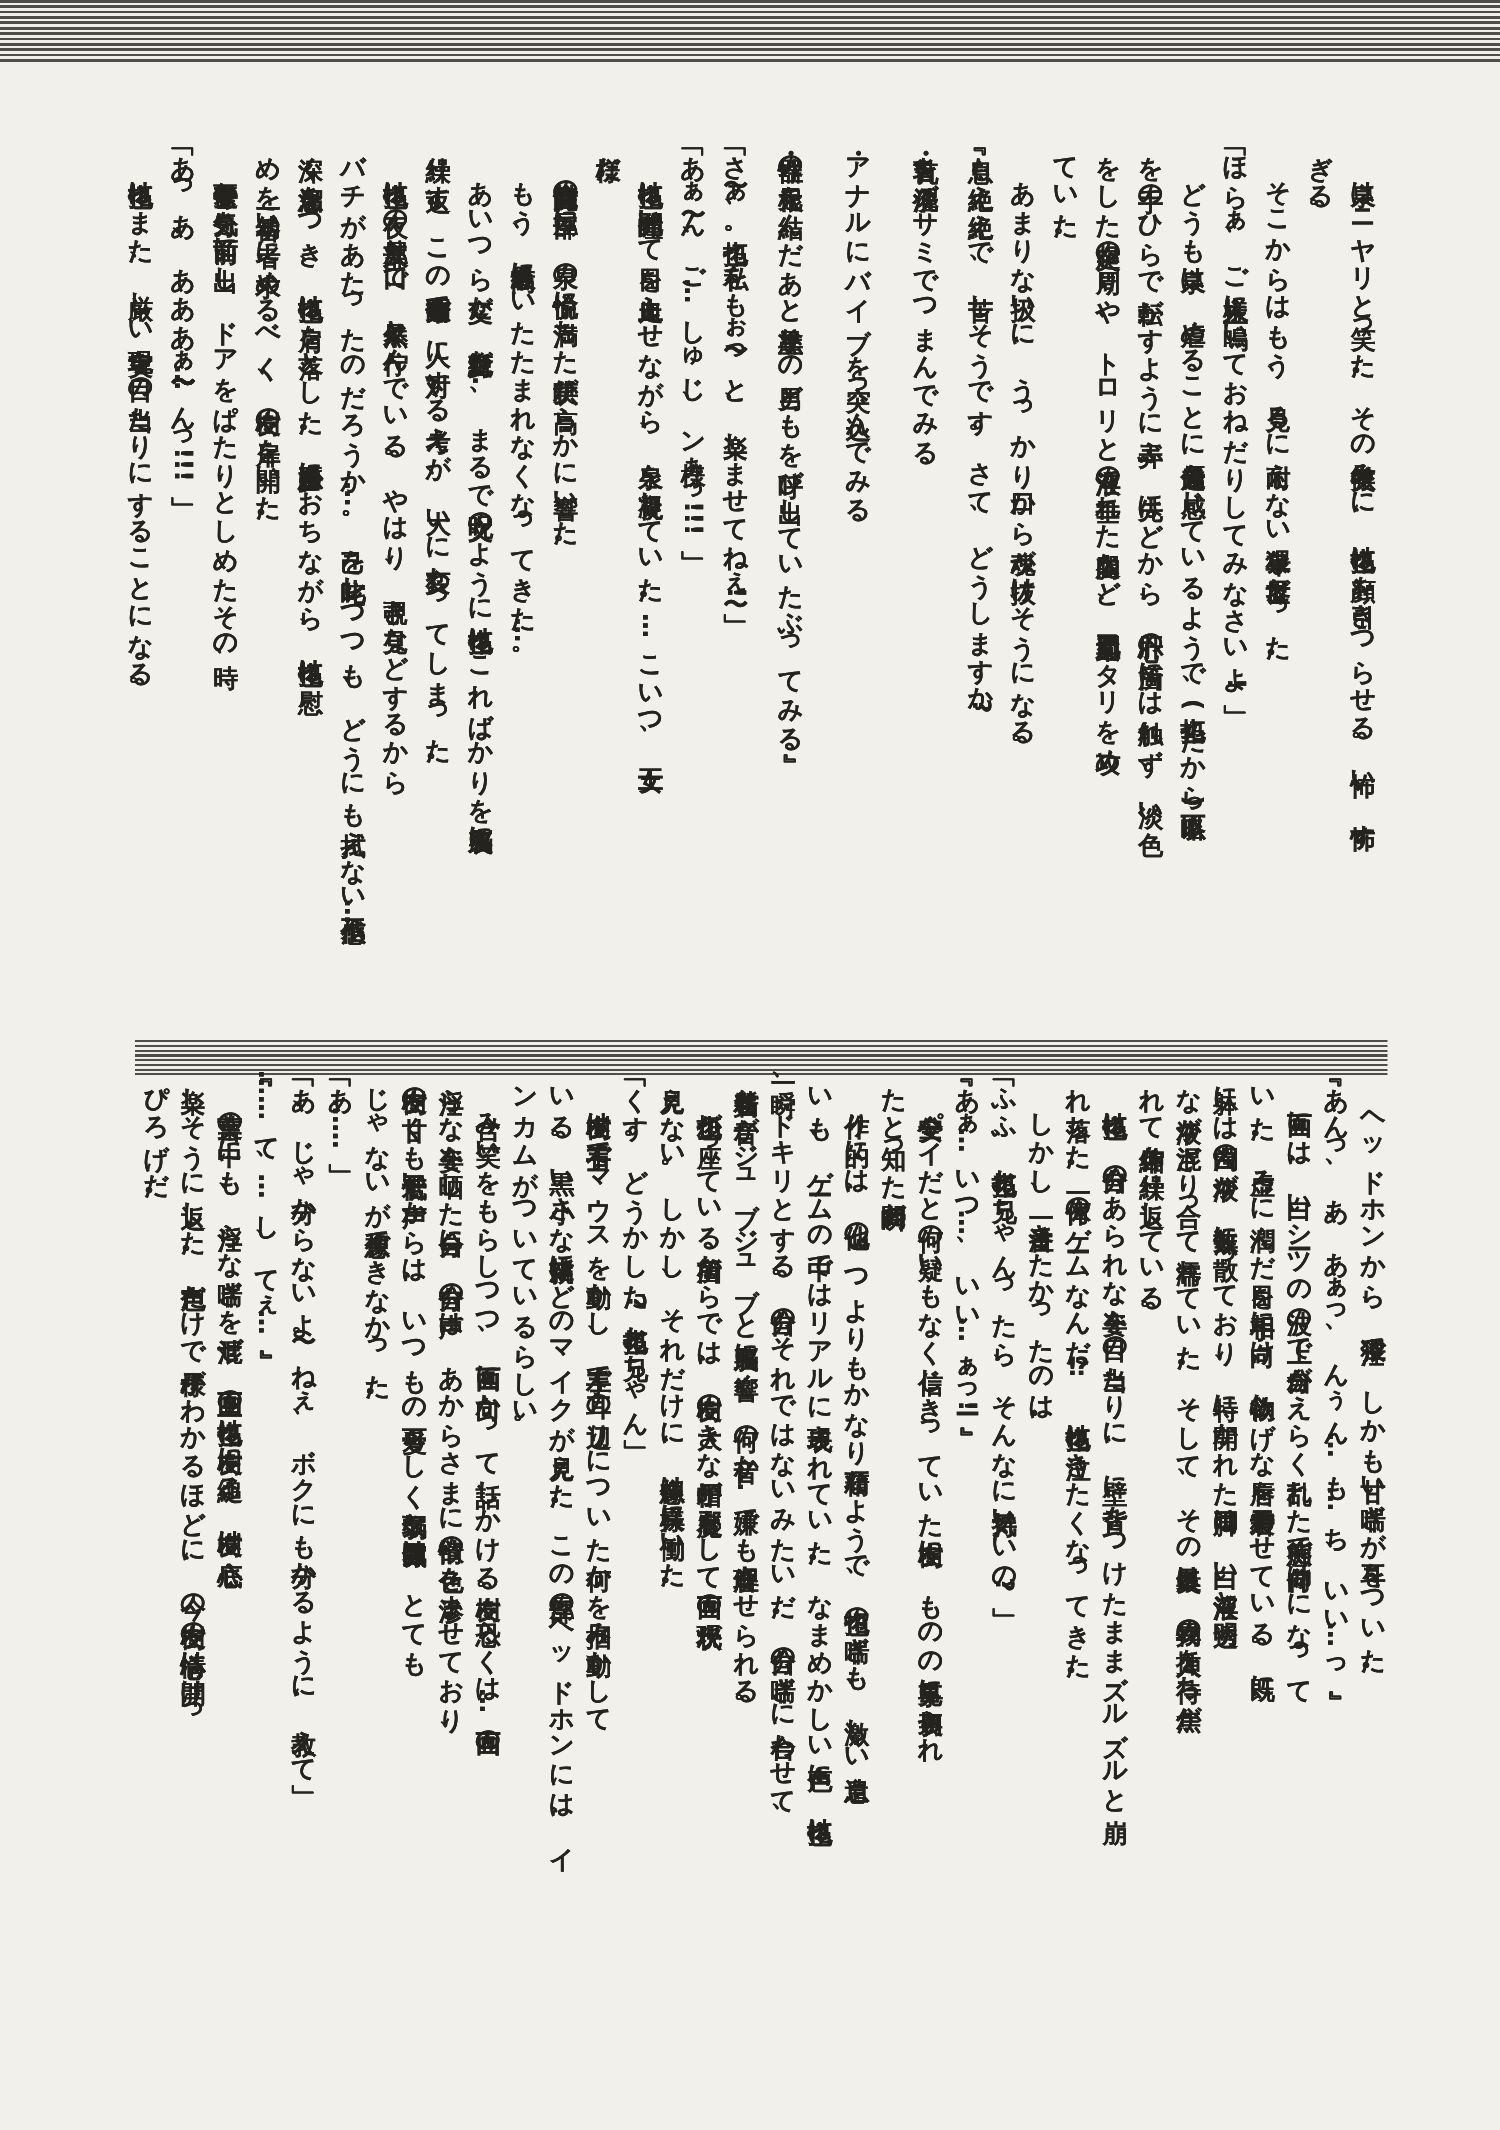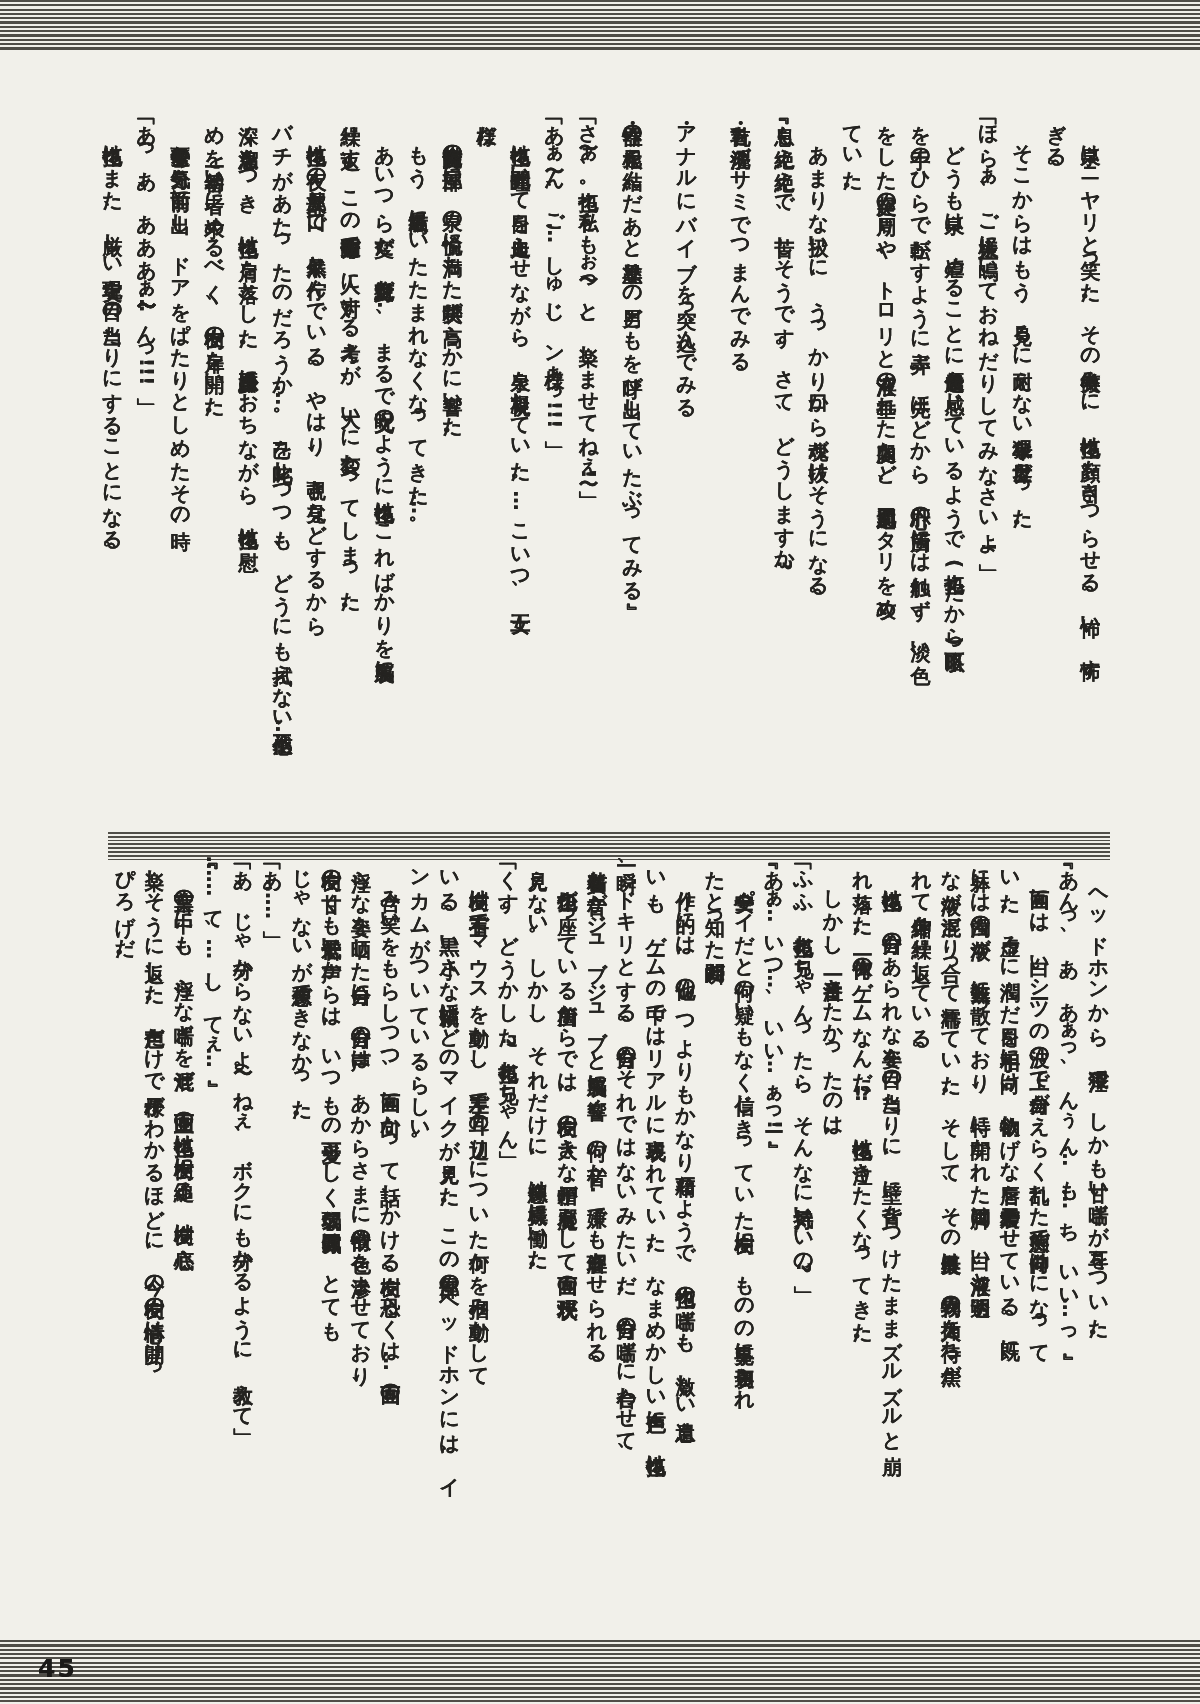--- a/index.html
+++ b/index.html
@@ -155,17 +155,14 @@
       <div class="vline">友樹の甘くも若干低い声からは、いつもの可愛らしく気弱な雰囲気は、とても</div>
       <div class="vline">じゃないが想像できなかった。</div>
       <div class="vline">「あ……」</div>
       <div class="vline">「あ、じゃ分からないよ〜。ねぇ、ボクにも分かるように、教えて」</div>
       <div class="vline">『……て、…し、てぇ…』</div>
       <div class="vline">　言葉の中にも、淫らな喘ぎを混ぜ、画面上の拓也は友樹に縋る。友樹は心底</div>
       <div class="vline">楽しそうに返した。声色だけで様子がわかるほどに、今の友樹の心情は開けっ</div>
       <div class="vline">ぴろげだ。</div>
     </div>
 
-  <div class="bar-bottom stripes">
-    <span class="page-number">45</span>
-  </div>
 
 </div>
 
 </body></html>

